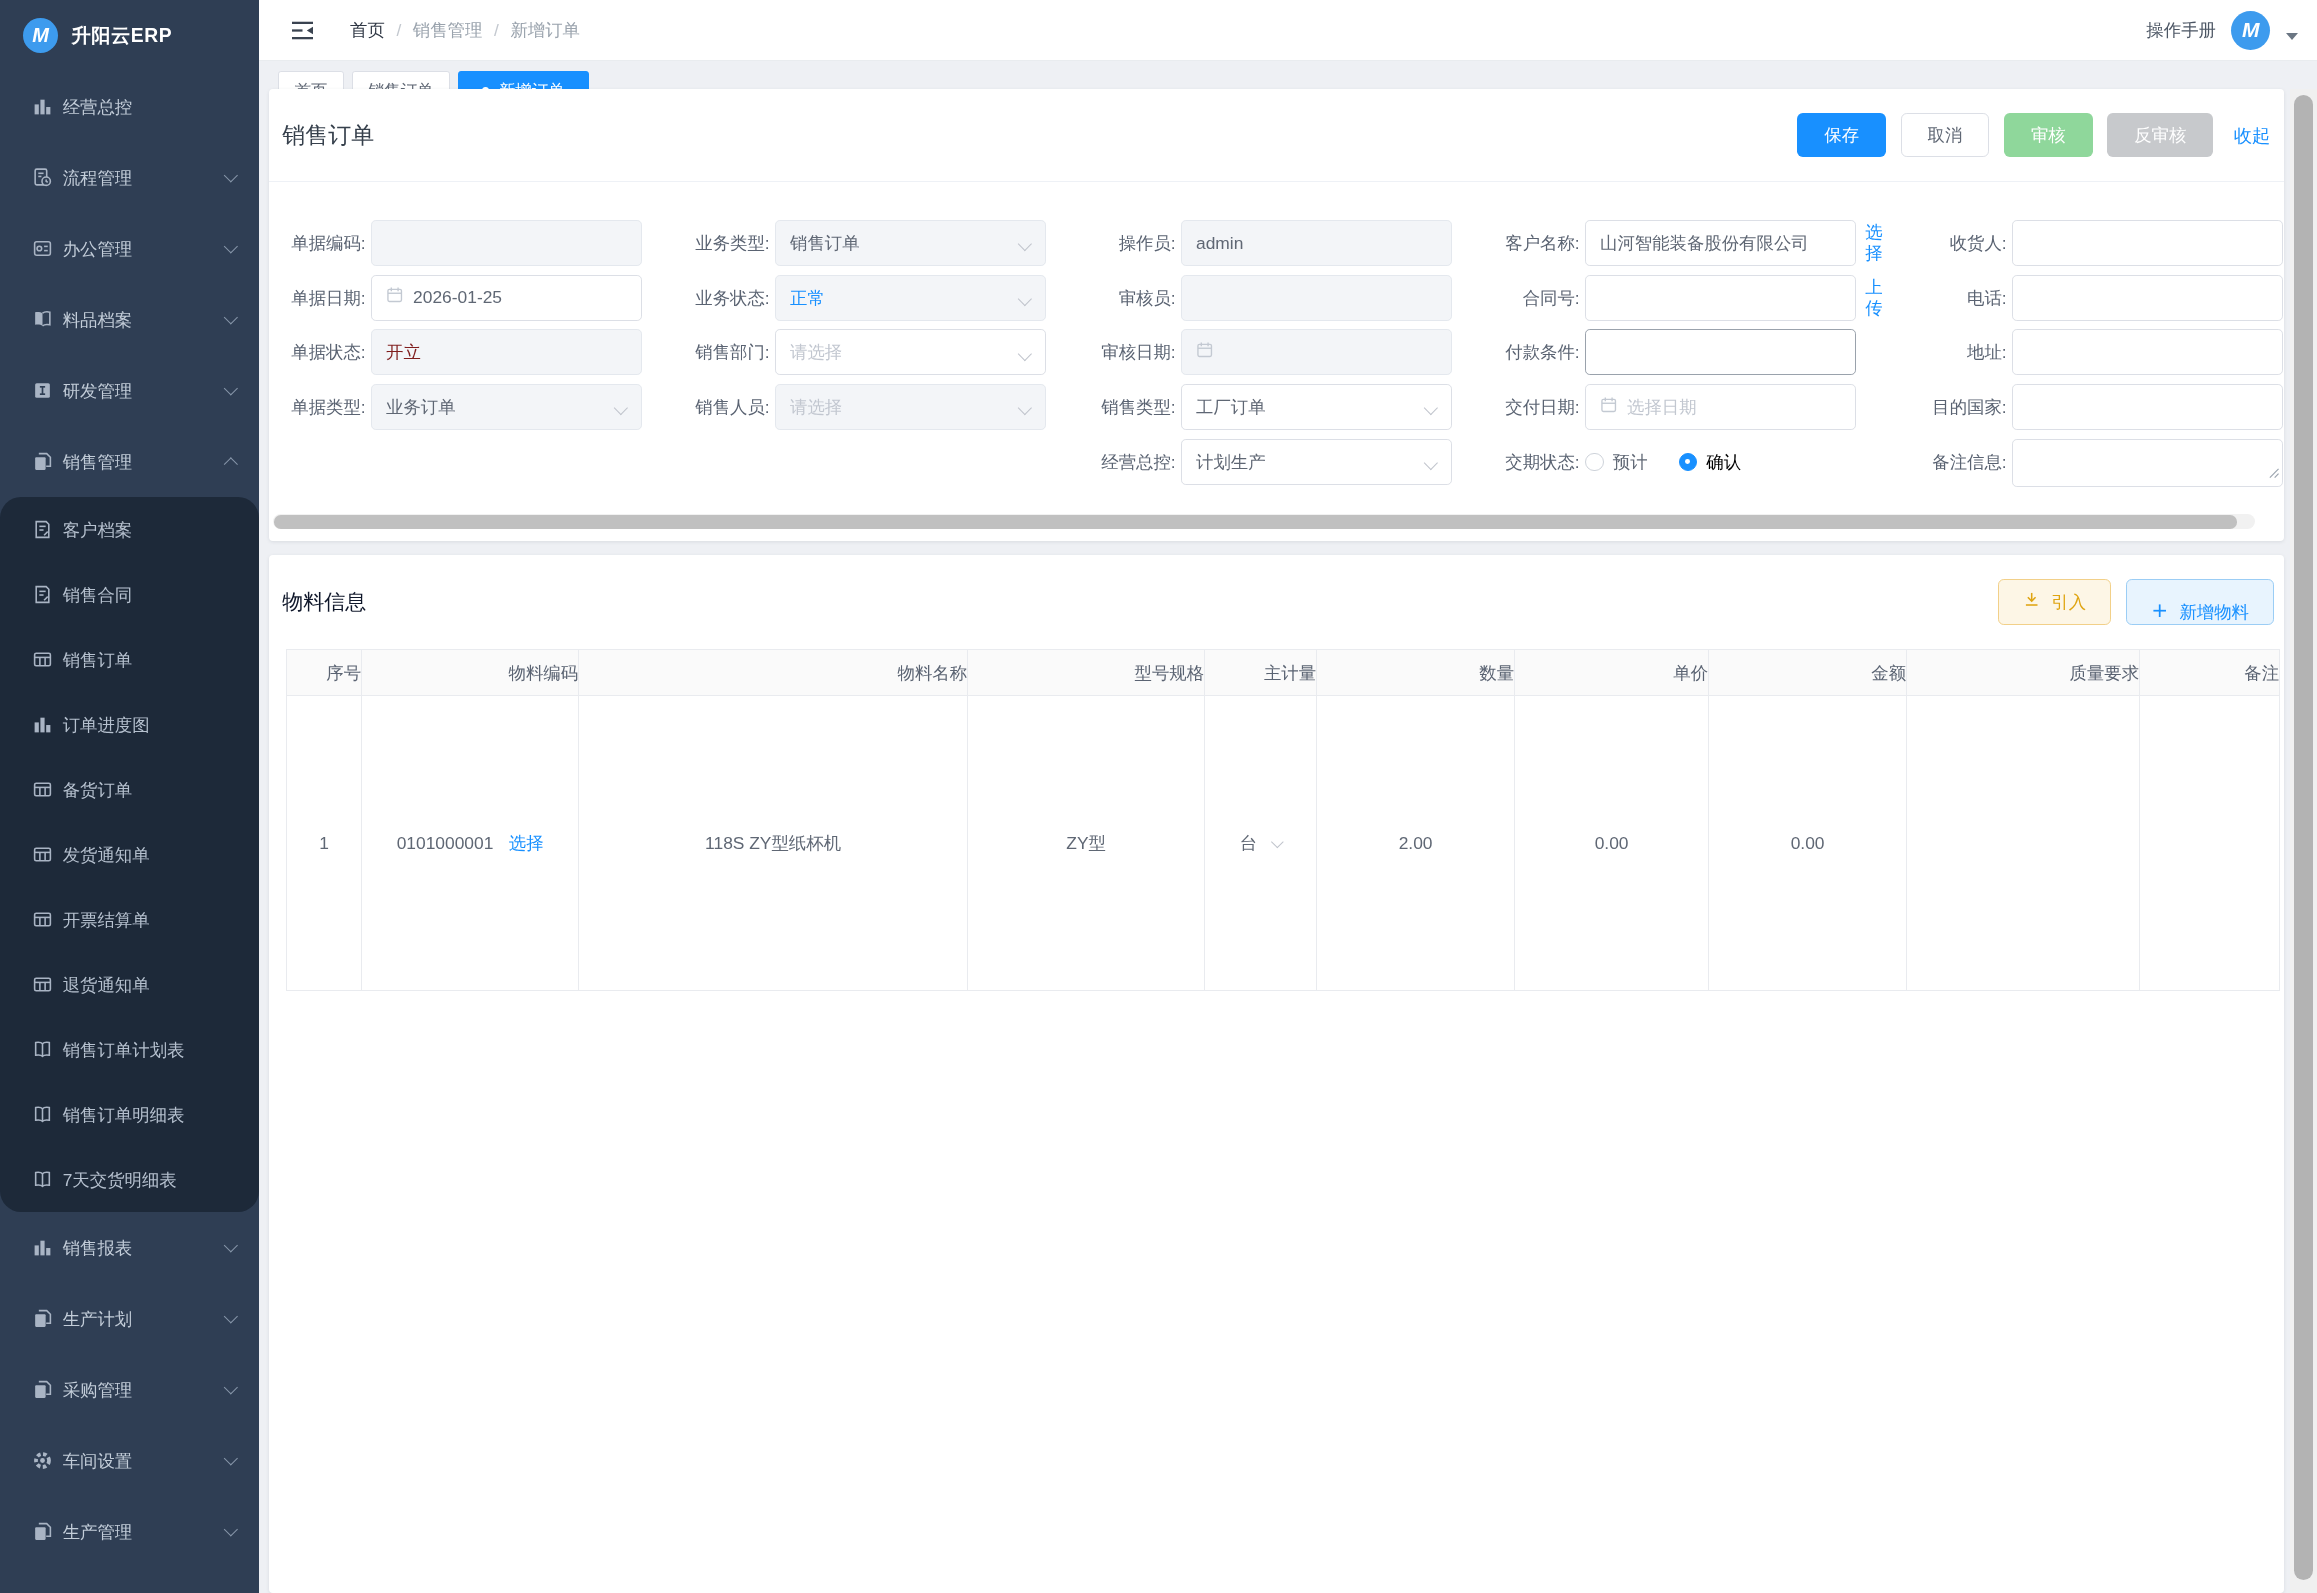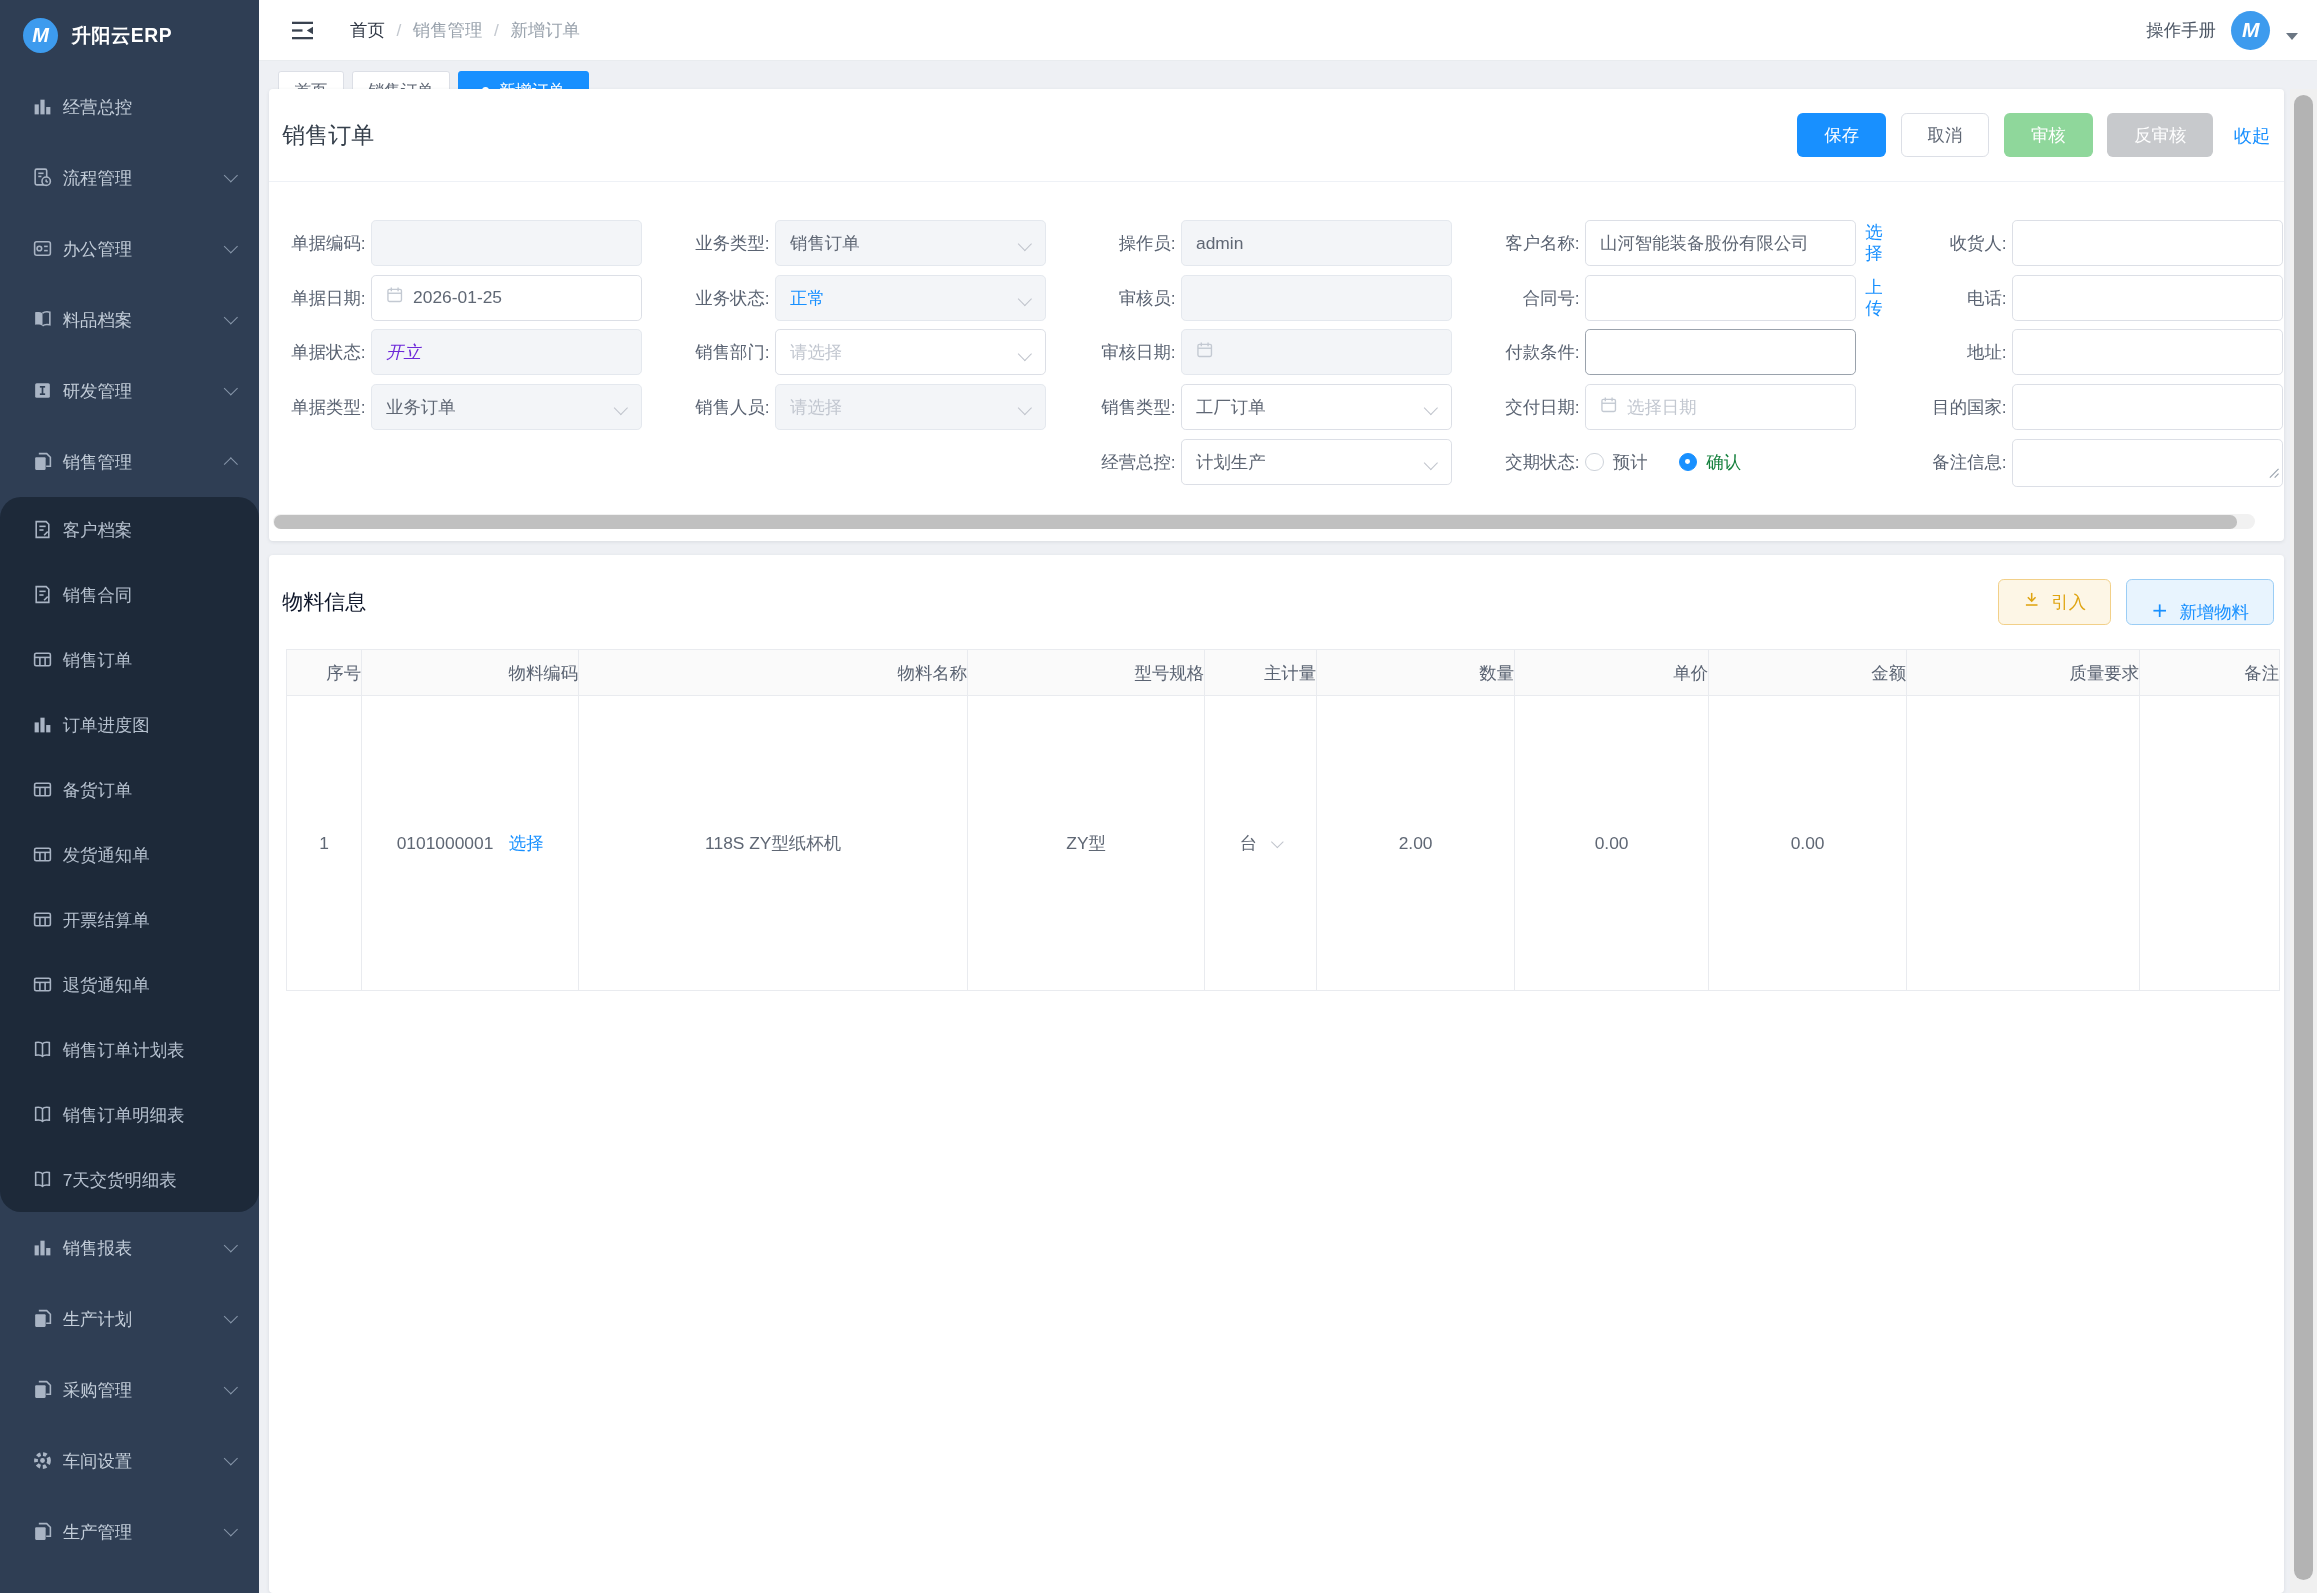--- a/index.html
+++ b/index.html
@@ -64,31 +64,31 @@
   .form-grid { position:absolute; top:131px; left:0; right:0; display:grid;
     grid-template-columns:404px 406px 404px 427px 1fr; row-gap:8.7px; }
   .fcell { height:46px; display:flex; align-items:flex-start; }
   .flabel { width:97px; text-align:right; font-size:17.4px; color:#5a6372; flex:none; line-height:46px; white-space:nowrap; }
   .ctrl { margin-left:5.8px; width:271px; height:46px; border:1px solid #dcdfe6; border-radius:4.8px; background:#fff;
     display:flex; align-items:center; padding:0 13.5px; font-size:17.4px; color:#5f6774; position:relative; }
   .ctrl.disabled { background:#f3f5f8; border-color:#e4e8ee; }
   .ctrl.focus { border:1.9px solid #9aa2ac; }
   .ctrl.tarea { height:48px; }
   .ph { color:#c2c7d0; }
-  .val.blue { color:#1890ff; } .val.orange { color:#6d28d9;font-style:italic; }
+  .val.blue { color:#1890ff; } .val.orange { color:#7f1d1d; }
   .chev { position:absolute; right:15.4px; top:18.3px; width:9.7px; height:9.7px;
     border-right:1.5px solid #c0c4cc; border-bottom:1.5px solid #c0c4cc; transform:rotate(45deg); }
   .cal { margin-right:9.7px; flex:none; }
   .vlink { margin-left:7.7px; margin-top:1.9px; color:#1890ff; font-size:17.4px; width:19.3px; line-height:21px;
     text-align:center; word-break:break-all; cursor:pointer; }
   .radio-wrap { margin-left:5.8px; display:flex; align-items:center; gap:9px; font-size:17.4px; height:46px;justify-content:flex-end; }
   .radio { width:18.3px; height:18.3px; border-radius:50%; border:1.4px solid #ced3da; background:#fff; position:relative; flex:none; cursor:pointer; }
   .radio.sel { border-color:#1890ff; background:#1890ff; }
   .radio.sel::after { content:""; position:absolute; left:5.3px; top:5.3px; width:4.8px; height:4.8px; border-radius:50%; background:#fff; }
-  .radio-label { color:#5f6774; } .radio-label.sel { color:#15803d; }
+  .radio-label { color:#5f6774; } .radio-label.sel { color:#000000; }
   .radio-gap { width:13.5px; }
   .resize-grip { position:absolute; right:2.9px; bottom:1.9px; }
 
   .hscroll { position:absolute; left:3.9px; right:29px; bottom:11.6px; height:15.4px; background:#f1f1f1; border-radius:7.7px; }
   .hthumb { position:absolute; left:1.9px; top:1px; height:13.5px; width:calc(100% - 19.3px); background:#c0c0c0; border-radius:6.8px; }
 
   
   .mat-head { height:94px; display:flex; align-items:center; padding:0 9.7px 0 13.5px; }
   .mat-head h3 { font-size:21px; color:#0f172a; font-weight:500; }
   .mat-actions { margin-left:auto; display:flex; gap:15.4px; }

